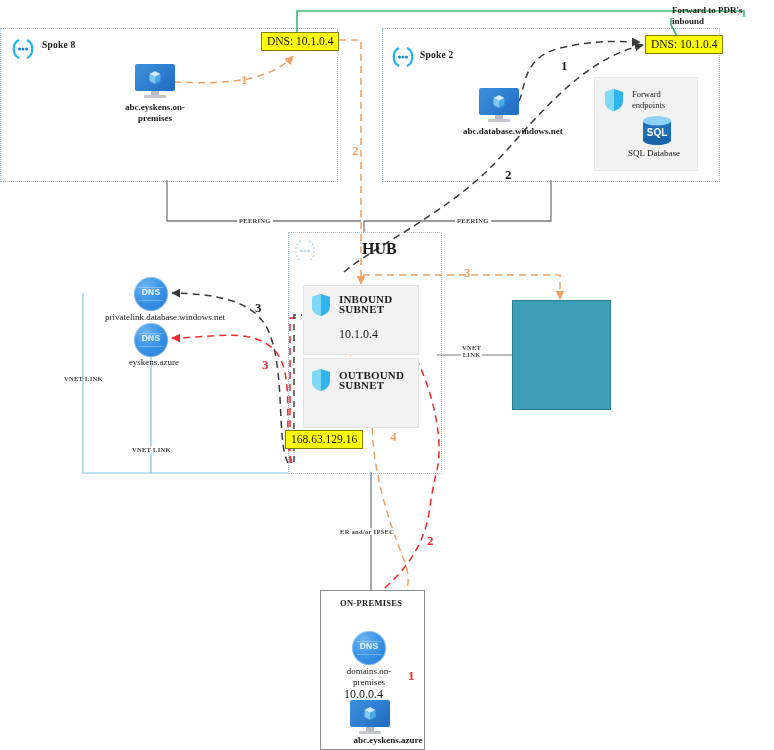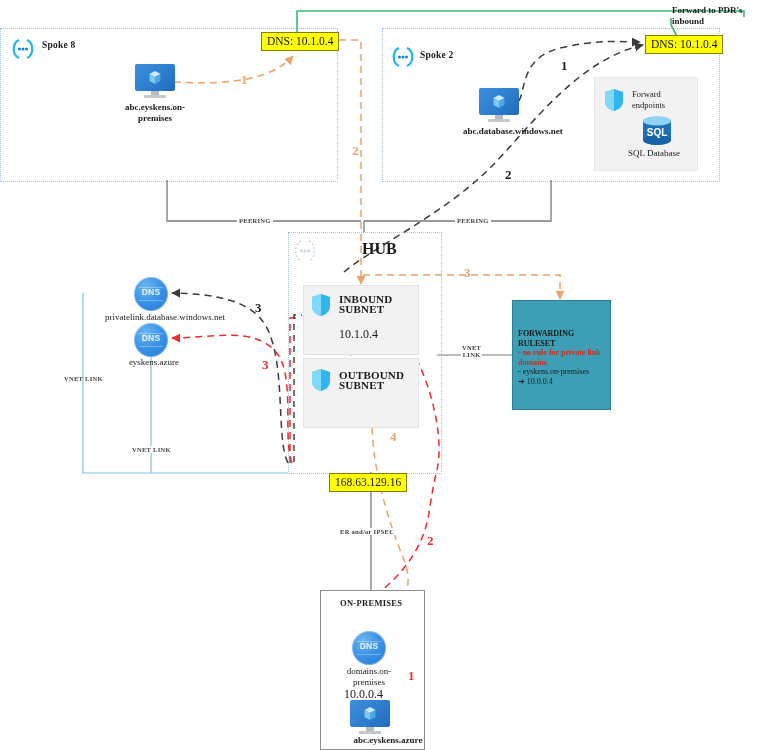--- a/index.html
+++ b/index.html
@@ -252,30 +252,23 @@
     <svg viewBox="0 0 20 24" width="20" height="24">
       <path d="M10,1 L19,4 L19,13 C19,19 14,22 10,23 C6,22 1,19 1,13 L1,4 z" fill="#31b5f0"></path>
       <path d="M10,1 L1,4 L1,13 C1,19 6,22 10,23 z" fill="#7fd9f7"></path>
     </svg>
   </div>
   <div class="subnet-label" style="left:339px;top:370px;">
     <div>OUTBOUND</div>
     <div>SUBNET</div>
   </div>
 
-  <div class="yellow-tag" style="left:285px;top:473px;margin-left:44px;">168.63.129.16</div>
+  <div class="yellow-tag" style="left:285px;top:430px;">168.63.129.16</div>
 
   <div class="fr-box" style="left:512px;top:300px;width:97px;height:108px;"></div>
-  <div class="fr-text" style="left:518px;top:329px;width:90px;">
-    <div class="fr-title">FORWARDING RULESET</div>
-    <div class="fr-red">- no rule for private link</div>
-    <div class="fr-red">domains</div>
-    <div class="fr-dark">- eyskens.on-premises</div>
-    <div class="fr-dark">➜ 10.0.0.4</div>
-  </div>
   <div class="tiny" style="left:461px;top:344px;text-align:center;background:#fff;padding:0 1px;">
     <div>VNET</div>
     <div>LINK</div>
   </div>
 
   <div class="dns-circle" style="left:134px;top:277px;">
     <span>DNS</span>
   </div>
   <div class="lbl" style="left:95px;top:312px;width:140px;">privatelink.database.windows.net</div>
 

